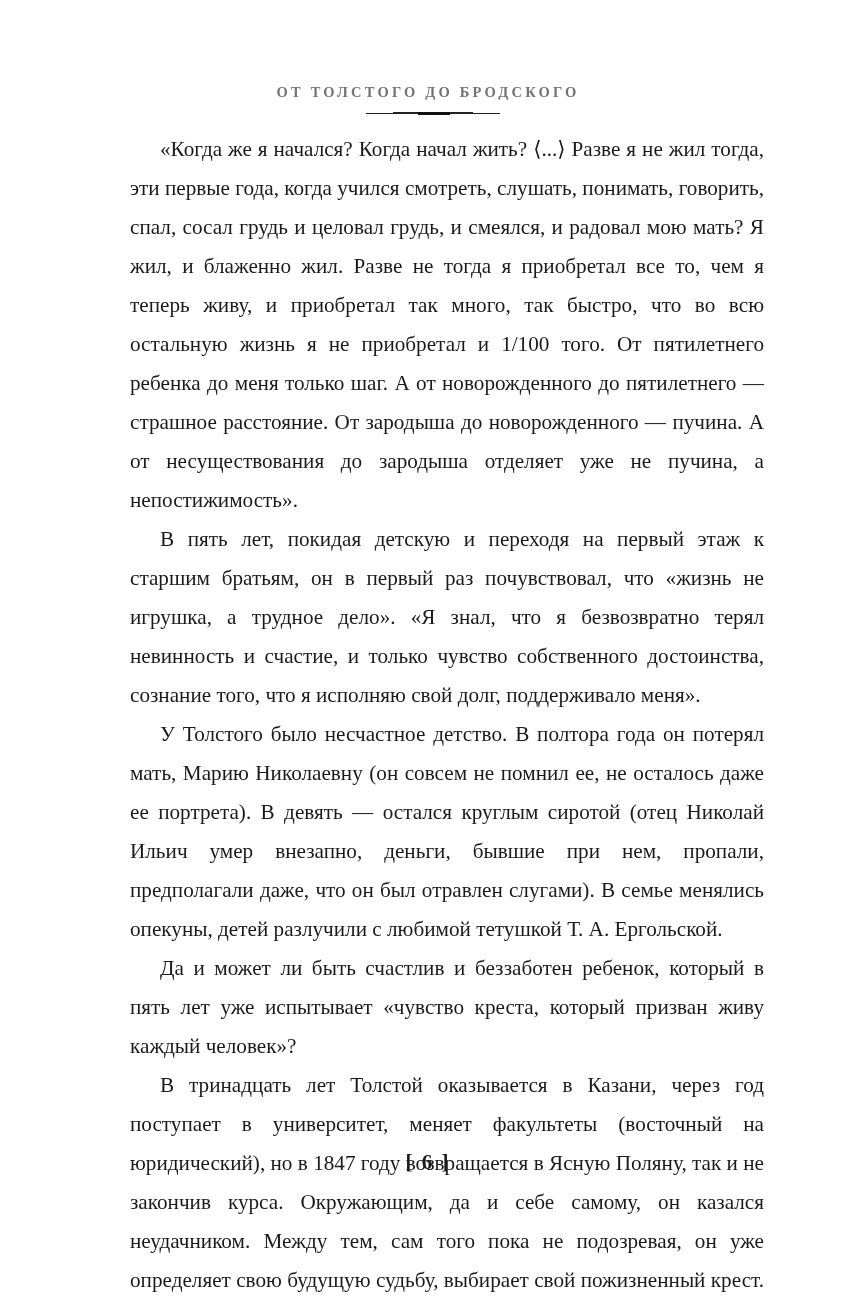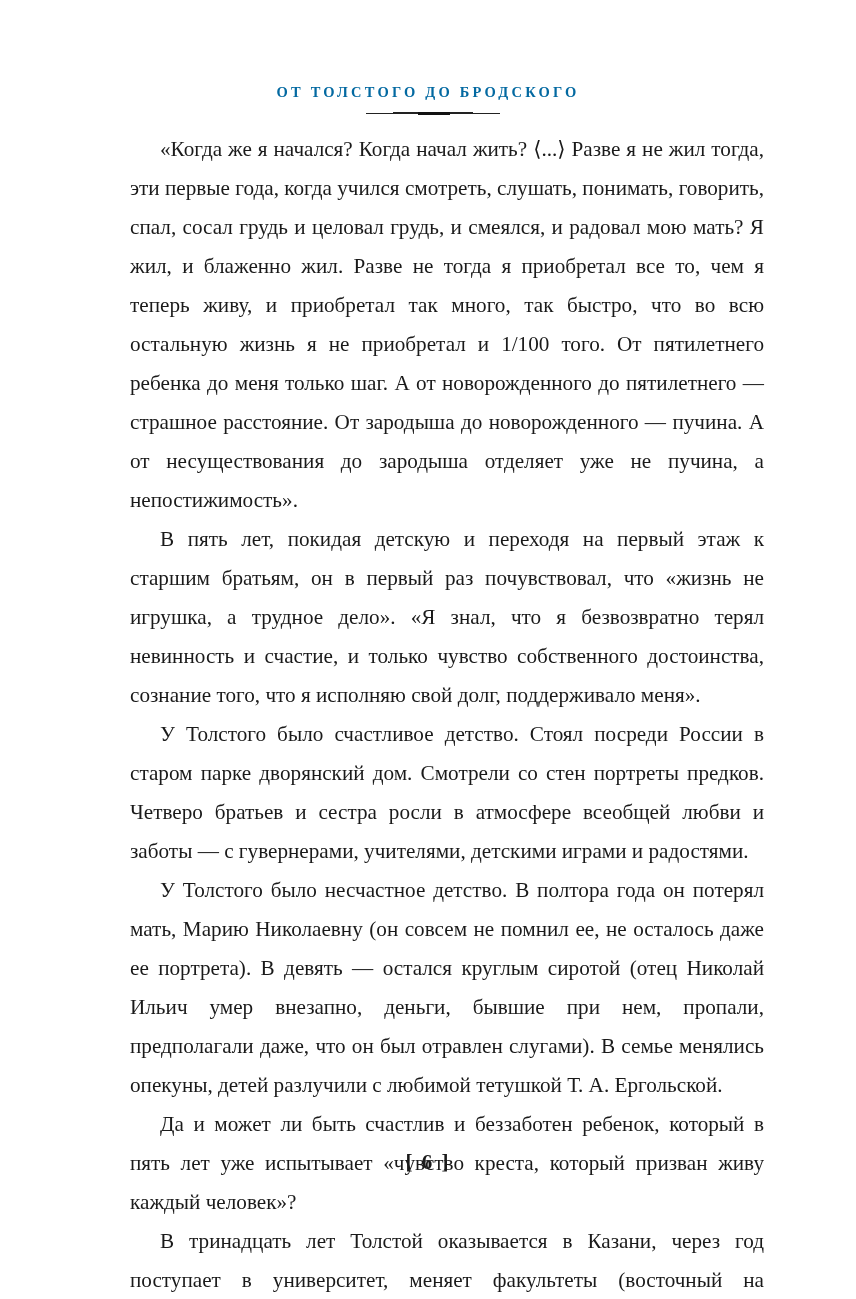--- a/index.html
+++ b/index.html
@@ -18,21 +18,21 @@
   .running-head {
     position: absolute;
     top: 84px;
     left: 0;
     width: 856px;
     text-align: center;
     font-family: "Liberation Serif", serif;
     font-weight: bold;
     font-size: 14.5px;
     letter-spacing: 3.2px;
-    color: #0369a1;
+    color: #737373;
   }
   .head-rule {
     position: absolute;
     top: 111px;
     left: 366px;
     width: 134px;
     height: 5px;
   }
   .head-rule .thin {
     position: absolute;
@@ -90,19 +90,18 @@
 
 <div class="head-rule">
   <div class="thin"></div>
   <div class="mid"></div>
   <div class="thick"></div>
 </div>
 
 <div class="text-block">
   <p>«Когда же я начался? Когда начал жить? ⟨...⟩ Разве я не жил тогда, эти первые года, когда учился смотреть, слушать, понимать, говорить, спал, сосал грудь и целовал грудь, и смеялся, и радовал мою мать? Я жил, и блаженно жил. Разве не тогда я приобретал все то, чем я теперь живу, и приобретал так много, так быстро, что во всю остальную жизнь я не приобретал и 1/100 того. От пятилетнего ребенка до меня только шаг. А от новорожденного до пятилетнего — страшное расстояние. От зародыша до новорожденного — пучина. А от несуществования до зародыша отделяет уже не пучина, а непостижимость».</p>
   <p>В пять лет, покидая детскую и переходя на первый этаж к старшим братьям, он в первый раз почувствовал, что «жизнь не игрушка, а трудное дело». «Я знал, что я безвозвратно терял невинность и счастие, и только чувство собственного достоинства, сознание того, что я исполняю свой долг, поддерживало меня».</p>
-  <p>У Толстого было счастливое детство. Стоял посреди России в старом парке дворянский дом. Смотрели со стен портреты предков. Четверо братьев и сестра росли в атмосфере всеобщей любви и заботы — с гувернерами, учителями, детскими играми и радостями.</p>
   <p>У Толстого было несчастное детство. В полтора года он потерял мать, Марию Николаевну (он совсем не помнил ее, не осталось даже ее портрета). В девять — остался круглым сиротой (отец Николай Ильич умер внезапно, деньги, бывшие при нем, пропали, предполагали даже, что он был отравлен слугами). В семье менялись опекуны, детей разлучили с любимой тетушкой Т. А. Ергольской.</p>
   <p>Да и может ли быть счастлив и беззаботен ребенок, который в пять лет уже испытывает «чувство креста, который призван живу каждый человек»?</p>
   <p>В тринадцать лет Толстой оказывается в Казани, через год поступает в университет, меняет факультеты (восточный на юридический), но в 1847 году возвращается в Ясную Поляну, так и не закончив курса. Окружающим, да и себе самому, он казался неудачником. Между тем, сам того пока не подозревая, он уже определяет свою будущую судьбу, выбирает свой пожизненный крест. В марте 1847 года Толстой начинает вести дневник (последняя запись в нем будет сделана через 63 года, за неделю до смерти).</p>
 </div>
 
 <div class="folio">[ 6 ]</div>
 
 </body></html>

